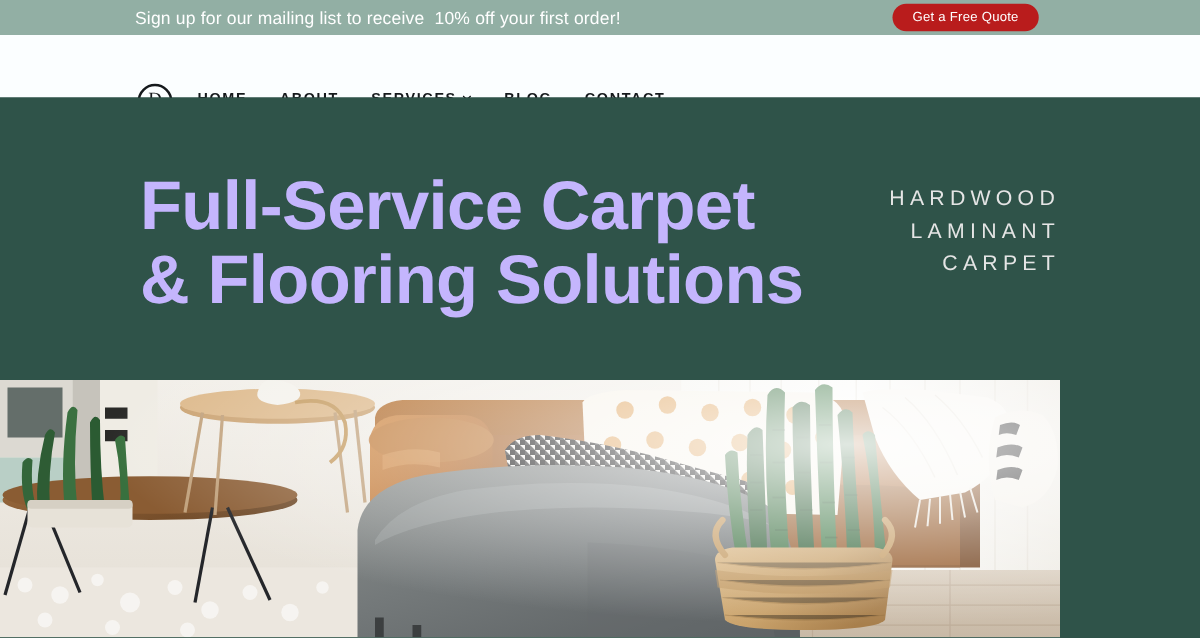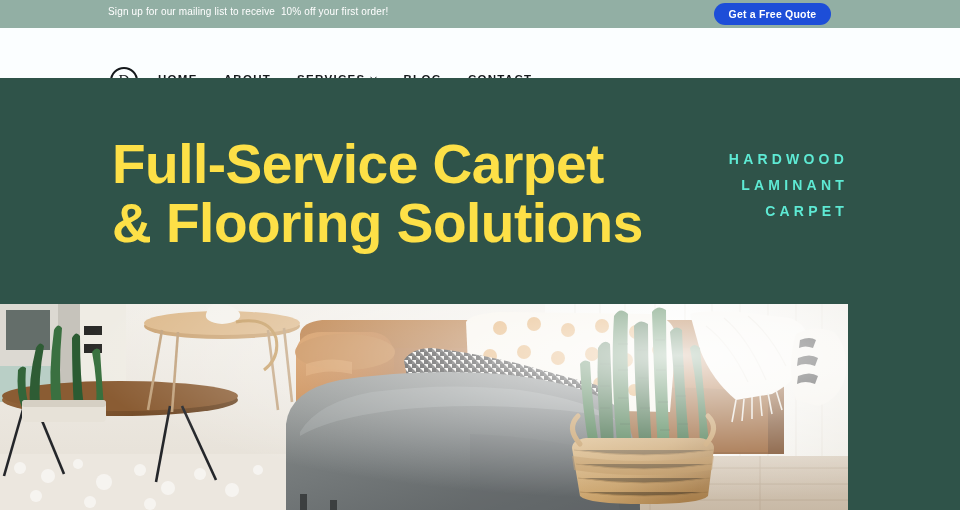--- a/index.html
+++ b/index.html
@@ -29,36 +29,36 @@
     height: 28px;
     background: #92afa4;
     display: flex;
     align-items: center;
   }
   .announce-text {
     position: absolute;
     left: 108px;
     top: 6px;
     color: #ffffff;
-    font-size: 10px;
+    font-size: 14px;
     font-weight: 400;
     letter-spacing: 0.15px;
     white-space: pre;
   }
   .quote-btn {
     position: absolute;
     left: 714px;
     top: 3px;
     width: 117px;
     height: 22px;
     border-radius: 11px;
-    background: #1d4ed8;
+    background: #b91c1c;
     color: #ffffff;
     font-size: 10.5px;
-    font-weight: 700;
+    font-weight: 400;
     letter-spacing: 0.2px;
     display: flex;
     align-items: center;
     justify-content: center;
     border: none;
     cursor: pointer;
     font-family: "Liberation Sans", sans-serif;
   }
 
   
@@ -128,39 +128,39 @@
     position: absolute;
     left: 0; top: 78px;
     width: 960px;
     height: 226px;
     background: #2f5349;
   }
   .hero-title {
     position: absolute;
     left: 112px;
     top: 57px;
-    color: #fde047;
+    color: #c4b5fd;
     font-size: 55px;
     font-weight: 700;
     line-height: 1.07;
     letter-spacing: -0.5px;
     white-space: pre-line;
     margin: 0;
   }
   .hero-list {
     position: absolute;
     left: 648px;
     top: 68px;
     width: 200px;
     text-align: right;
   }
   .hero-list-item {
-    color: #5eead4;
-    font-size: 14px;
-    font-weight: 700;
+    color: #e5e5e5;
+    font-size: 17px;
+    font-weight: 400;
     letter-spacing: 4.2px;
     line-height: 26.2px;
     white-space: nowrap;
   }
 
   
   .hero-image {
     position: absolute;
     left: 0;
     top: 304px;

